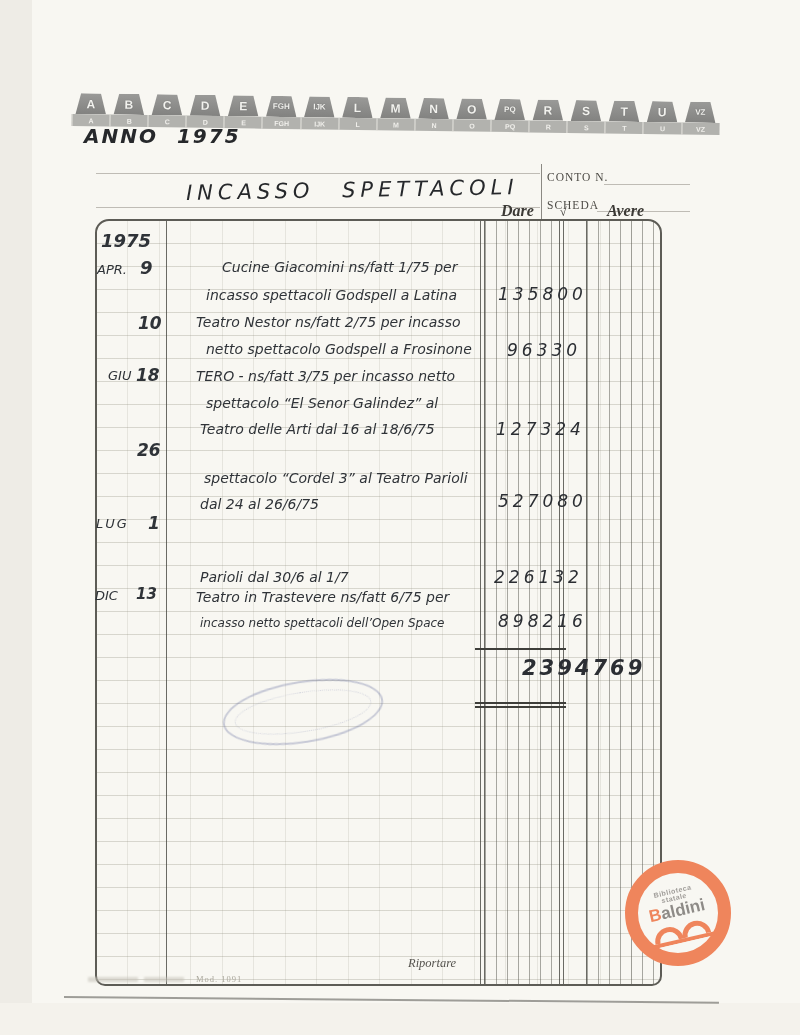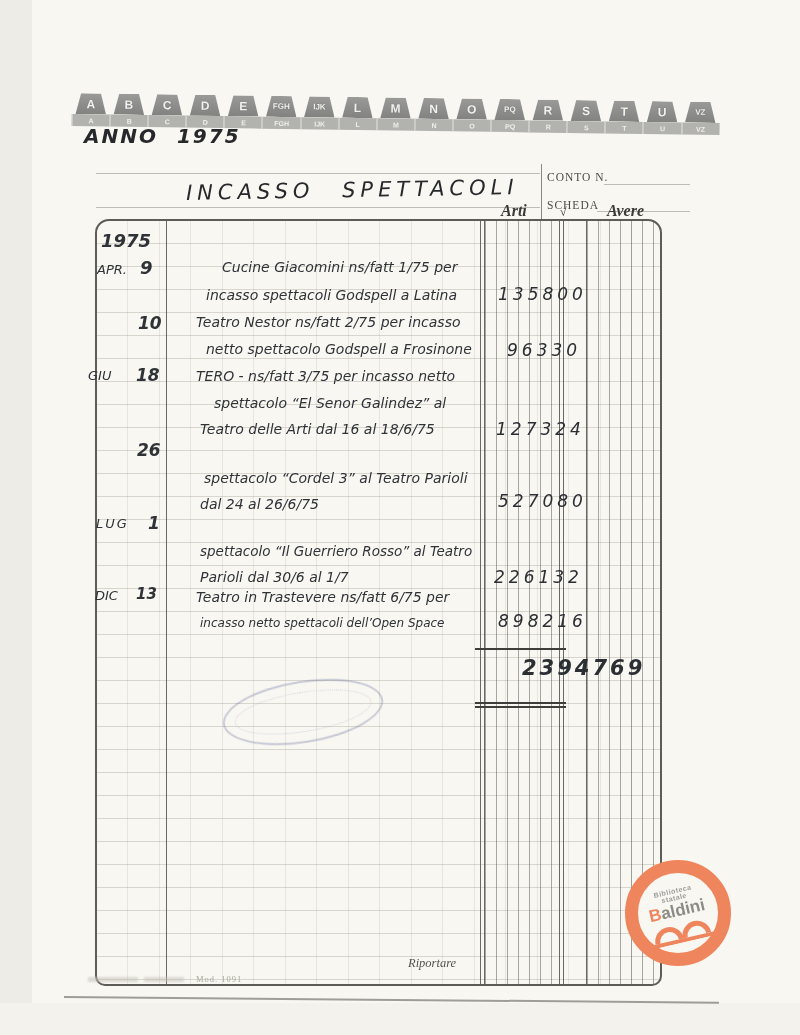--- a/index.html
+++ b/index.html
@@ -148,21 +148,21 @@
   <div class="rule" style="left:96px;top:173px;width:444px;"></div>
   <div class="rule" style="left:96px;top:207px;width:444px;"></div>
   <div class="abs hand-title" style="left:186px;top:178px;font-size:21px;letter-spacing:5px;word-spacing:16px;transform:rotate(-1deg);">INCASSO SPETTACOLI</div>
 
   <div class="vrule" style="left:541px;top:164px;height:55px;"></div>
   <div class="abs print" style="left:547px;top:171px;font-size:11.5px;letter-spacing:1px;">CONTO N.</div>
   <div class="rule" style="left:604px;top:184px;width:86px;"></div>
   <div class="abs print" style="left:547px;top:199px;font-size:11.5px;letter-spacing:1px;">SCHEDA</div>
   <div class="rule" style="left:597px;top:211px;width:93px;"></div>
 
-  <div class="abs colhead" style="left:501px;top:202px;">Arti</div>
+  <div class="abs colhead" style="left:501px;top:202px;">Dare</div>
   <div class="abs" style="left:560px;top:205px;font-size:12px;color:#3c3a36;">√</div>
   <div class="abs colhead" style="left:607px;top:202px;">Avere</div>
 
   <div id="table">
     <div class="col-line" style="left:69px;"></div>
     <div class="col-line" style="left:383px;"></div>
     <div class="col-line" style="left:387px;"></div>
     <div class="digit-grid" style="left:388px;width:74px;"></div>
     <div class="col-line" style="left:462px;"></div>
     <div class="col-line" style="left:466px;"></div>
@@ -172,38 +172,37 @@
     <div class="total-line" style="left:378px;top:427px;width:91px;"></div>
     <div class="total-line" style="left:378px;top:481px;width:91px;"></div>
     <div class="total-line" style="left:378px;top:485px;width:91px;"></div>
   </div>
 
   <div class="abs hand" style="left:101px;top:230px;font-size:18px;font-weight:bold;">1975</div>
 
   <div class="abs hand" style="left:97px;top:262px;font-size:13px;">APR.</div>
   <div class="abs hand" style="left:140px;top:257px;font-size:18px;font-weight:bold;">9</div>
   <div class="abs hand" style="left:138px;top:313px;font-size:17px;font-weight:bold;">10</div>
-  <div class="abs hand" style="left:88px;top:368px;font-size:13px;text-align:center;">GIU</div>
+  <div class="abs hand" style="left:108px;top:368px;font-size:13px;text-align:center;">GIU</div>
   <div class="abs hand" style="left:136px;top:365px;font-size:17px;font-weight:bold;">18</div>
   <div class="abs hand" style="left:137px;top:440px;font-size:17px;font-weight:bold;">26</div>
   <div class="abs hand" style="left:96px;top:516px;font-size:13px;letter-spacing:2px;">LUG</div>
   <div class="abs hand" style="left:148px;top:513px;font-size:17px;font-weight:bold;">1</div>
   <div class="abs hand" style="left:95px;top:588px;font-size:13px;">DIC</div>
   <div class="abs hand" style="left:136px;top:585px;font-size:15px;font-weight:bold;">13</div>
 
   <div class="abs hand" style="left:222px;top:259px;font-size:14px;">Cucine Giacomini ns/fatt 1/75 per</div>
   <div class="abs hand" style="left:206px;top:287px;font-size:14px;">incasso spettacoli Godspell a Latina</div>
   <div class="abs hand" style="left:196px;top:314px;font-size:14px;">Teatro Nestor ns/fatt 2/75 per incasso</div>
   <div class="abs hand" style="left:206px;top:341px;font-size:14px;">netto spettacolo Godspell a Frosinone</div>
   <div class="abs hand" style="left:196px;top:368px;font-size:14px;">TERO - ns/fatt 3/75 per incasso netto</div>
-  <div class="abs hand" style="left:206px;top:395px;font-size:14px;margin-left:8px;">spettacolo “El Senor Galindez” al</div>
+  <div class="abs hand" style="left:206px;top:395px;font-size:14px;">spettacolo “El Senor Galindez” al</div>
   <div class="abs hand" style="left:200px;top:421px;font-size:14px;">Teatro delle Arti dal 16 al 18/6/75</div>
   <div class="abs hand" style="left:204px;top:470px;font-size:14px;">spettacolo “Cordel 3” al Teatro Parioli</div>
   <div class="abs hand" style="left:200px;top:496px;font-size:14px;">dal 24 al 26/6/75</div>
-  <div class="abs hand" style="left:200px;top:543px;font-size:13.5px;">spettacolo “Il Guerriero Rosso” al Teatro</div>
   <div class="abs hand" style="left:200px;top:569px;font-size:14px;">Parioli dal 30/6 al 1/7</div>
   <div class="abs hand" style="left:196px;top:589px;font-size:14px;">Teatro in Trastevere ns/fatt 6/75 per</div>
   <div class="abs hand" style="left:200px;top:616px;font-size:12px;">incasso netto spettacoli dell’Open Space</div>
 
   <div class="abs amount" style="left:498px;top:284px;">135800</div>
   <div class="abs amount" style="left:507px;top:340px;">96330</div>
   <div class="abs amount" style="left:496px;top:419px;">127324</div>
   <div class="abs amount" style="left:498px;top:491px;">527080</div>
   <div class="abs amount" style="left:494px;top:567px;">226132</div>
   <div class="abs amount" style="left:498px;top:611px;">898216</div>

